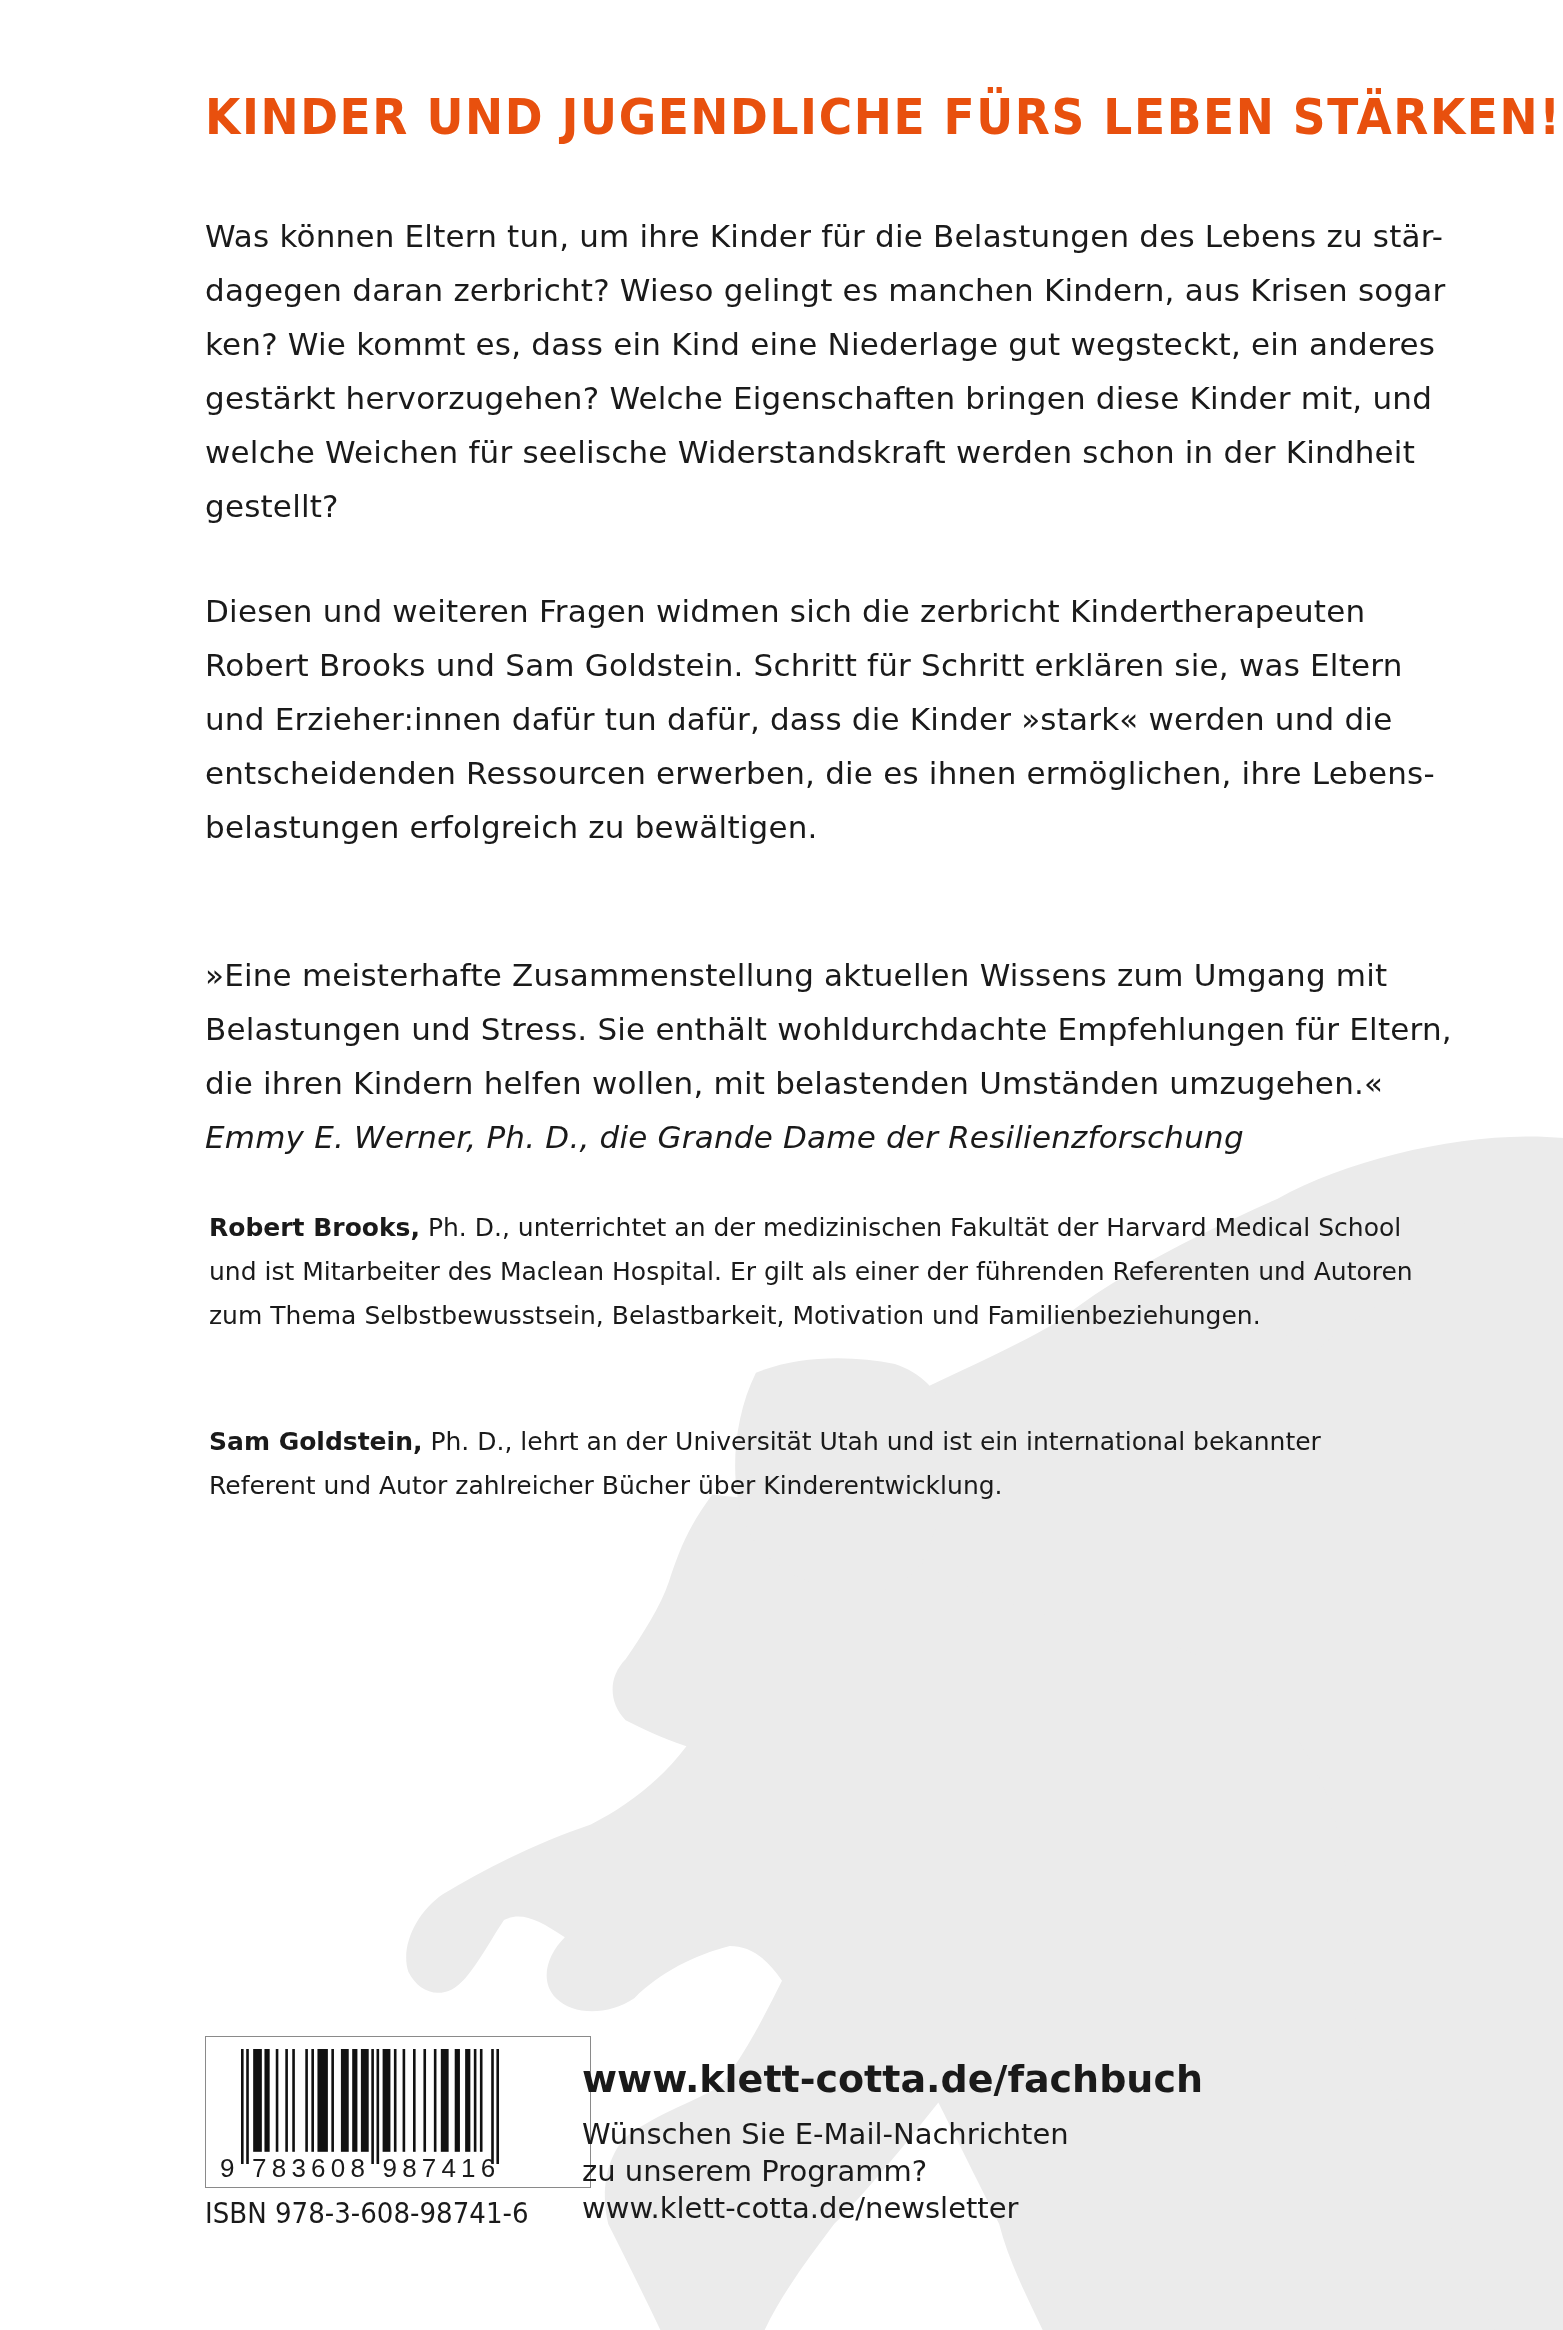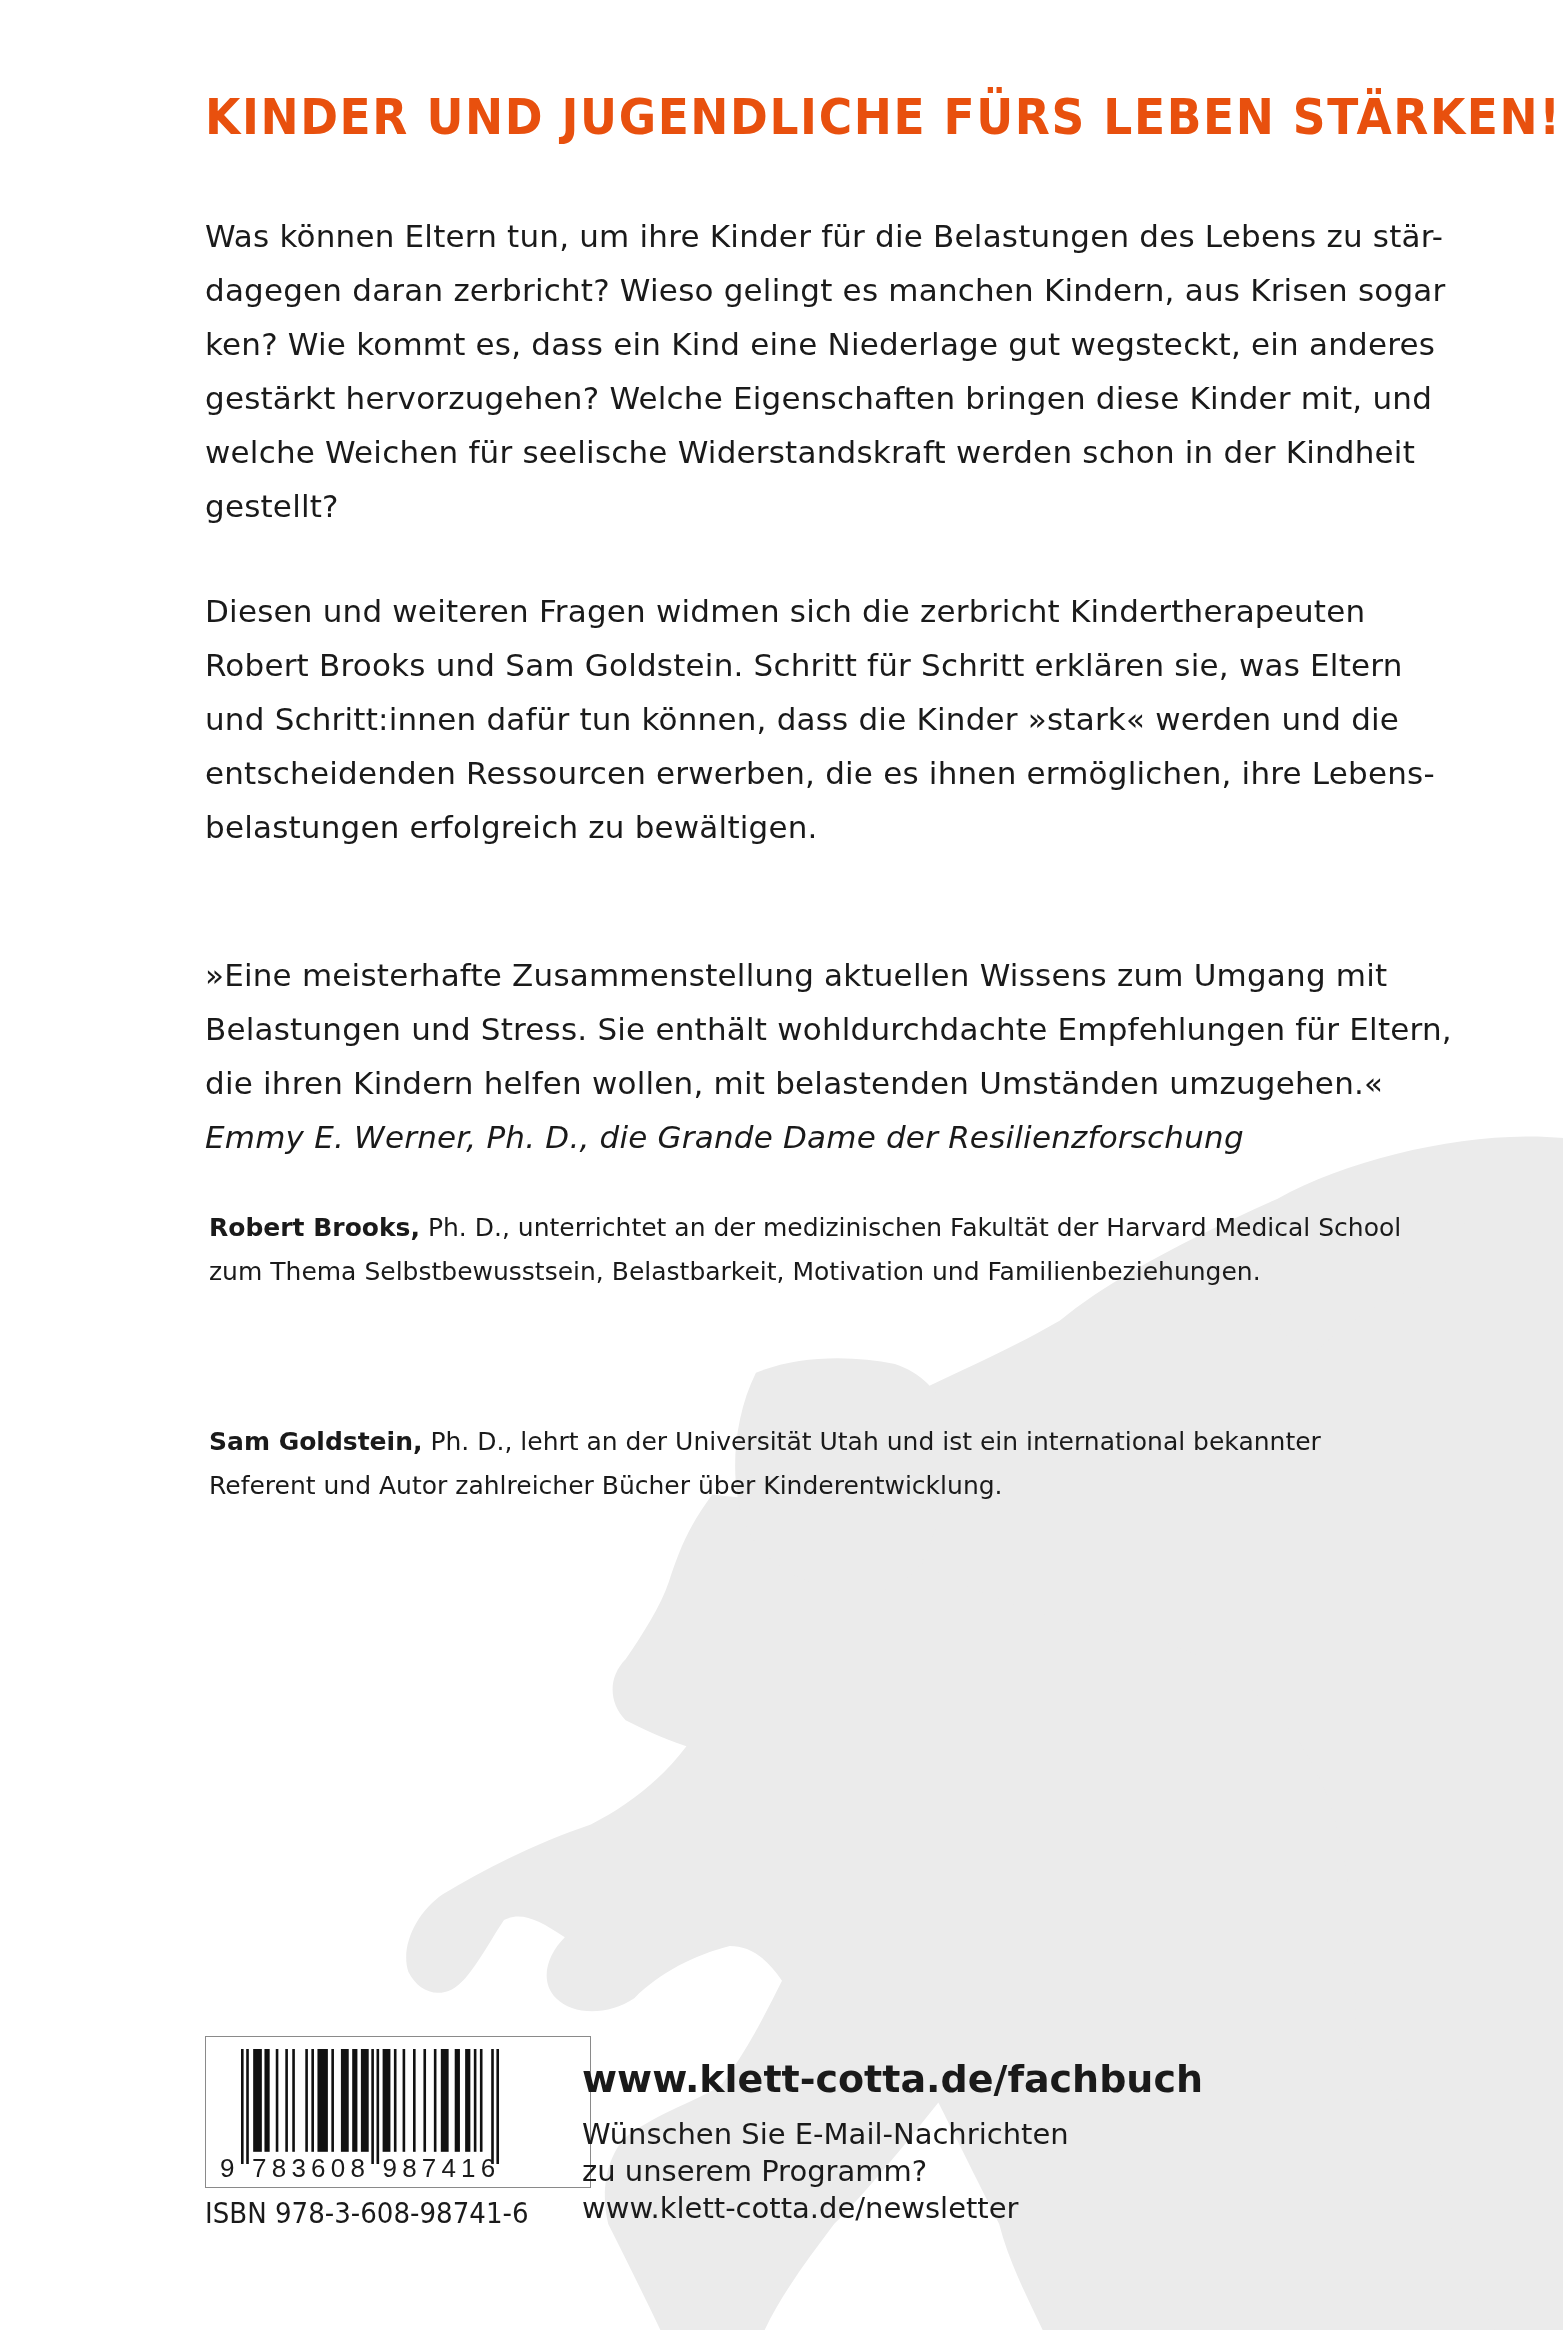--- a/index.html
+++ b/index.html
@@ -78,34 +78,35 @@
     <span class="line">dagegen daran zerbricht? Wieso gelingt es manchen Kindern, aus Krisen sogar</span>
     <span class="line">ken? Wie kommt es, dass ein Kind eine Niederlage gut wegsteckt, ein anderes</span>
     <span class="line">gestärkt hervorzugehen? Welche Eigenschaften bringen diese Kinder mit, und</span>
     <span class="line">welche Weichen für seelische Widerstandskraft werden schon in der Kindheit</span>
     <span class="line">gestellt?</span>
   </p>
 
   <p class="para p2">
     <span class="line">Diesen und weiteren Fragen widmen sich die zerbricht Kindertherapeuten</span>
     <span class="line">Robert Brooks und Sam Goldstein. Schritt für Schritt erklären sie, was Eltern</span>
-    <span class="line">und Schritt:innen dafür tun können, dass die Kinder »stark« werden und die</span>
+    <span class="line">und Erzieher:innen dafür tun dafür, dass die Kinder »stark« werden und die</span>
     <span class="line">entscheidenden Ressourcen erwerben, die es ihnen ermöglichen, ihre Lebens-</span>
     <span class="line">belastungen erfolgreich zu bewältigen.</span>
   </p>
 
   <p class="para p3">
     <span class="line">»Eine meisterhafte Zusammenstellung aktuellen Wissens zum Umgang mit</span>
     <span class="line">Belastungen und Stress. Sie enthält wohldurchdachte Empfehlungen für Eltern,</span>
     <span class="line">die ihren Kindern helfen wollen, mit belastenden Umständen umzugehen.«</span>
     <span class="line attrib">Emmy E. Werner, Ph. D., die Grande Dame der Resilienzforschung</span>
   </p>
 
   <p class="bio bio1">
     <span class="line"><b>Robert Brooks,</b><span> Ph. D., unterrichtet an der medizinischen Fakultät der Harvard Medical School</span></span>
+    <span class="line">und ist Mitarbeiter des Maclean Hospital. Er gilt als einer der führenden Referenten und Autoren</span>
     <span class="line">zum Thema Selbstbewusstsein, Belastbarkeit, Motivation und Familienbeziehungen.</span>
   </p>
 
   <p class="bio bio2">
     <span class="line"><b>Sam Goldstein,</b><span> Ph. D., lehrt an der Universität Utah und ist ein international bekannter</span></span>
     <span class="line">Referent und Autor zahlreicher Bücher über Kinderentwicklung.</span>
   </p>
 </div>
 
 <div class="barcode-box">

